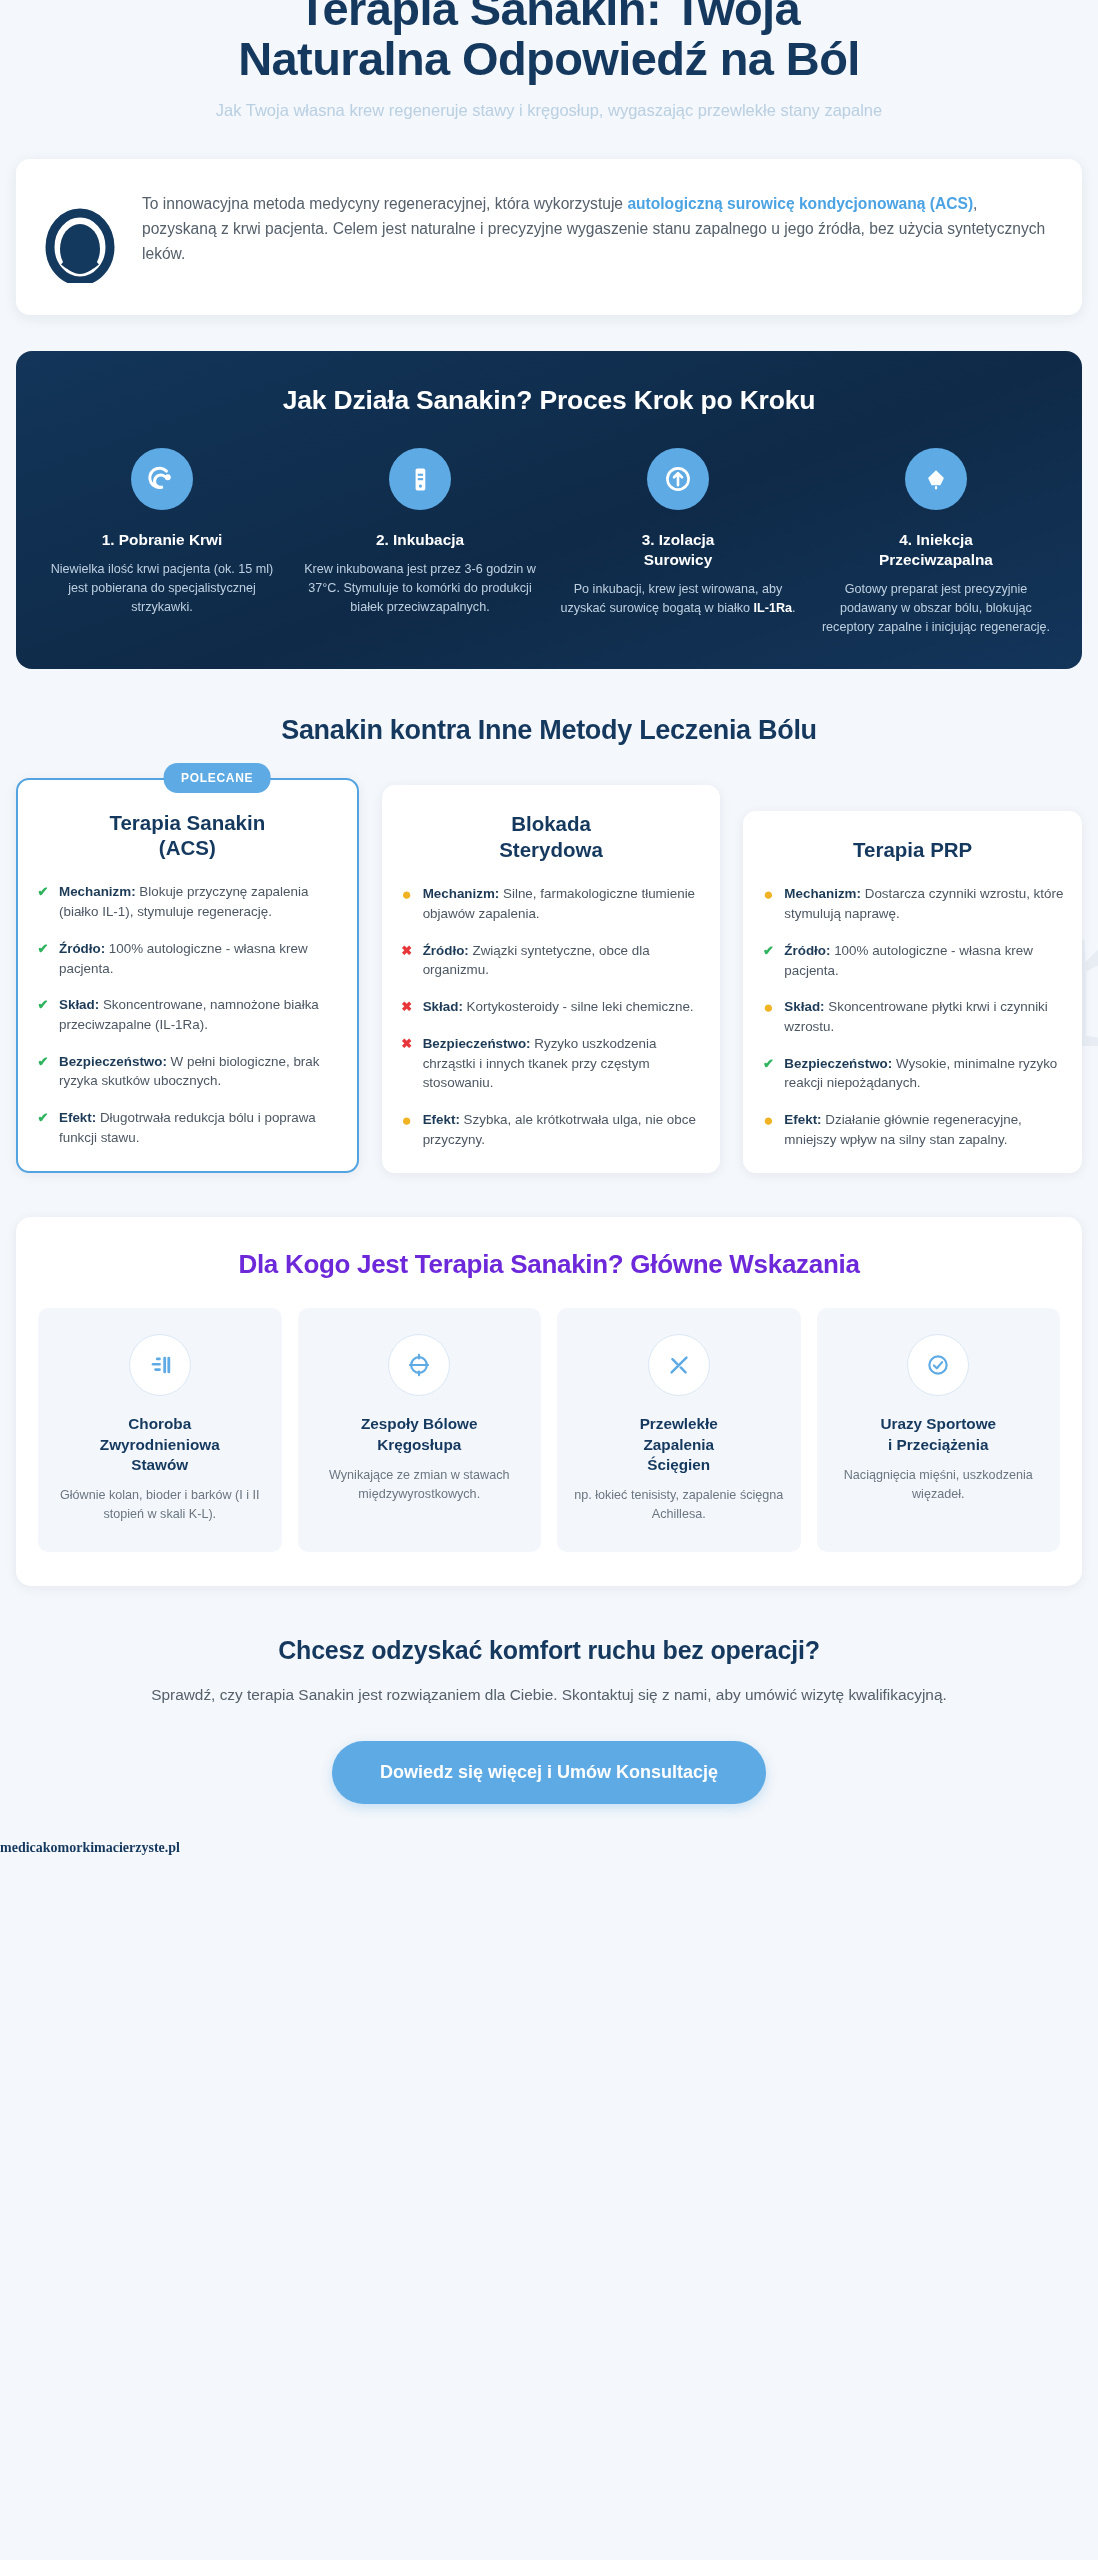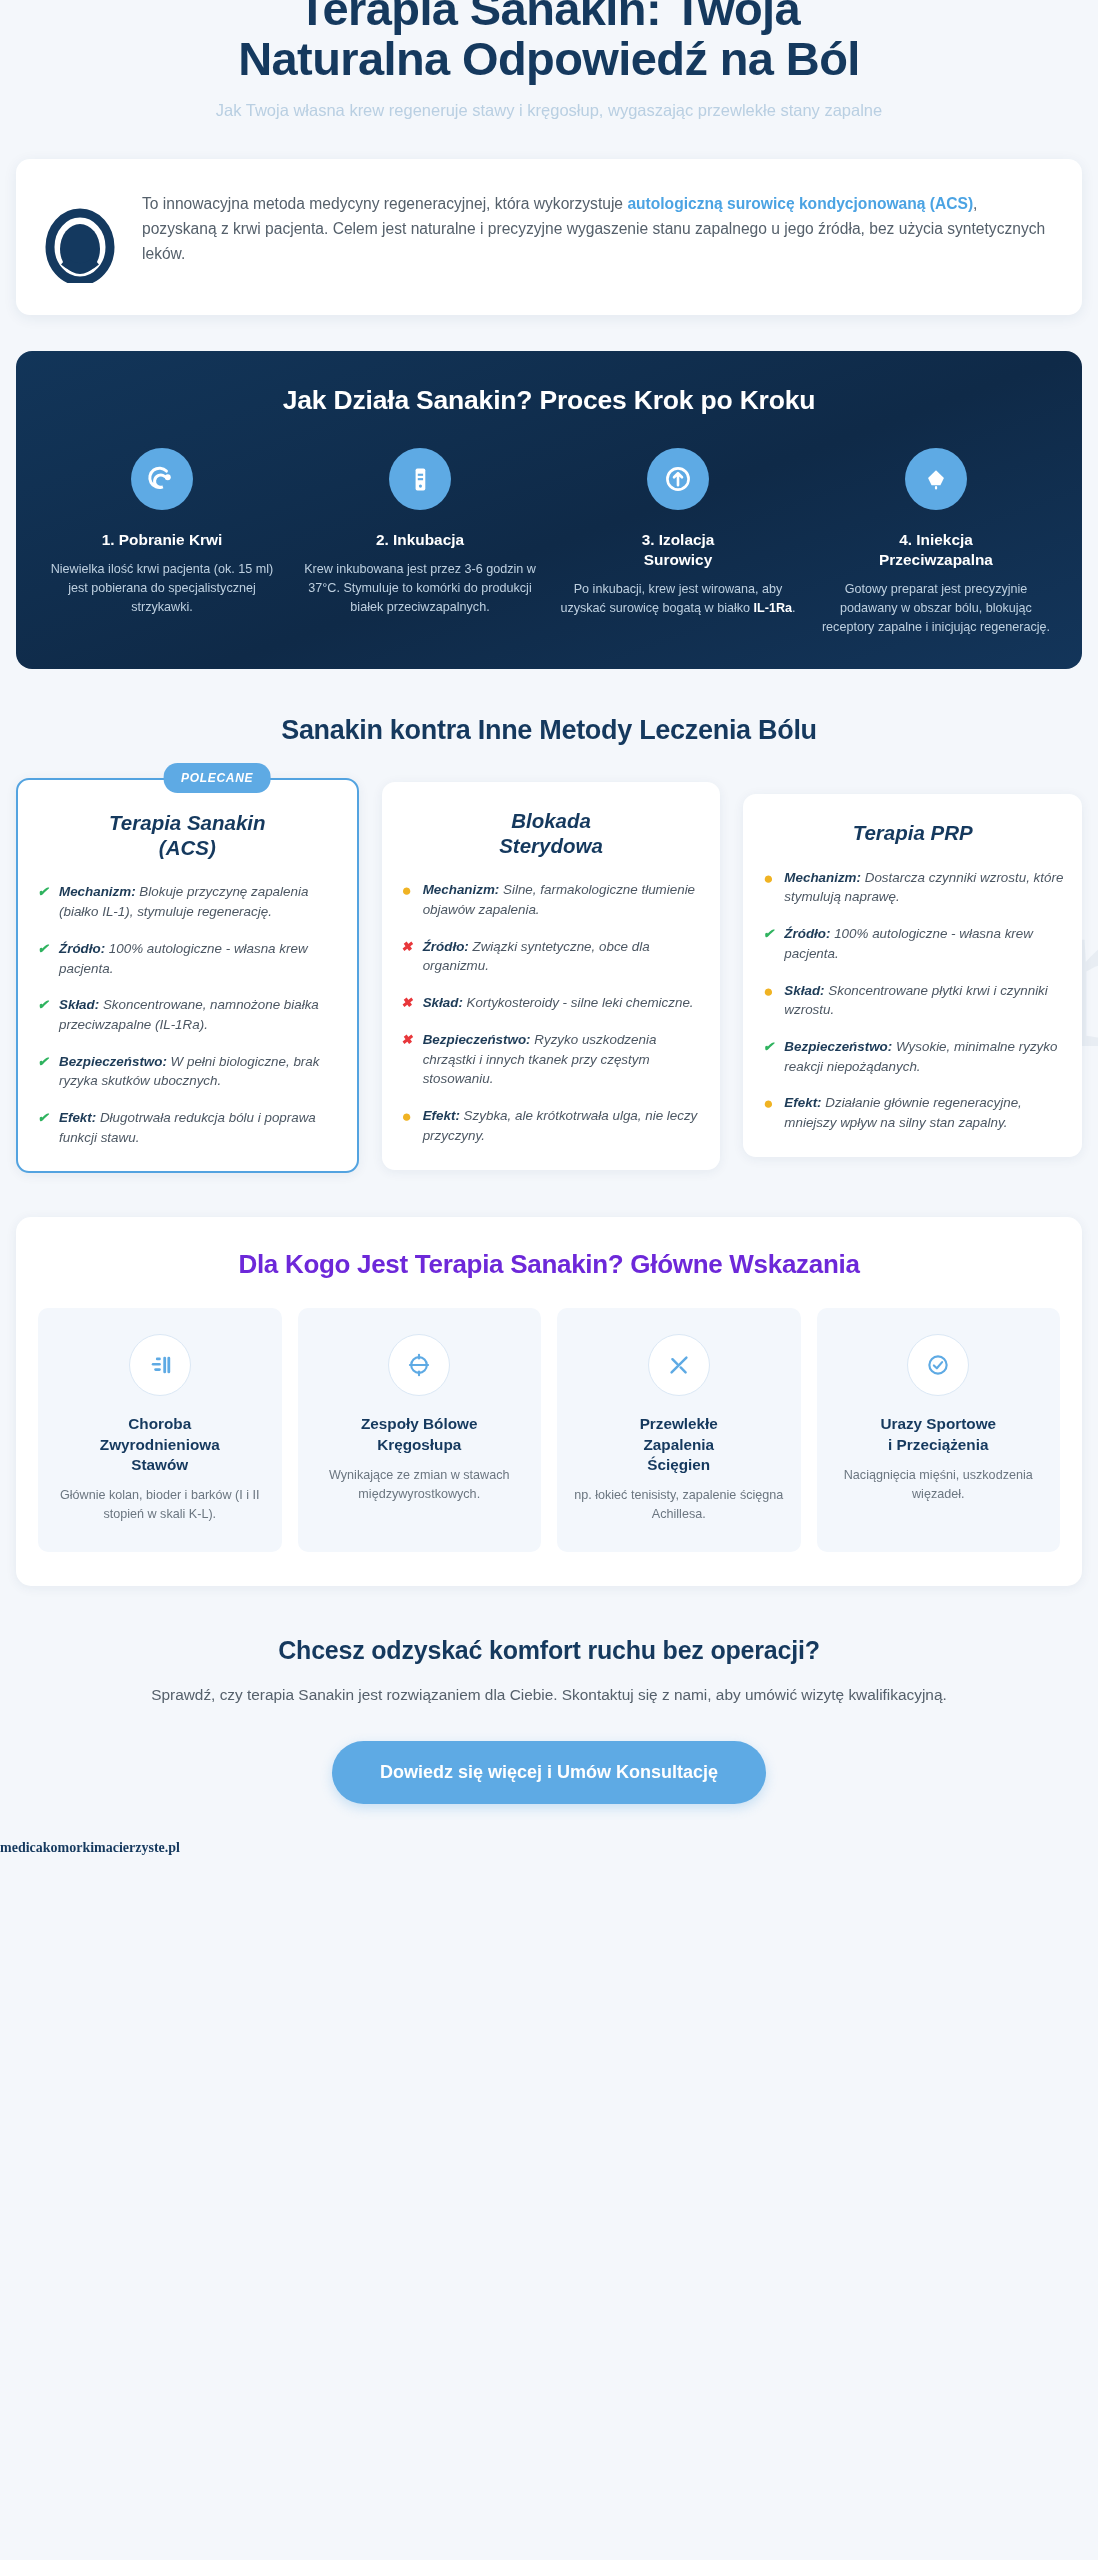--- a/index.html
+++ b/index.html
@@ -159,22 +159,21 @@
     text-align: center;
     font-size: 27px;
     color: #15395e;
     font-weight: bold;
     margin-bottom: 32px;
     letter-spacing: -0.3px;
   }
   .compare-grid {
     display: flex;
     gap: 23px;
-    align-items: center;
-    font-style: italic;
+    align-items: flex-end;
   }
   .ccard {
     flex: 1 1 0;
     background: #ffffff;
     border-radius: 13px;
     padding: 26px 18px 24px 18px;
     box-shadow: 0 2px 12px rgba(30, 60, 100, 0.07);
     position: relative;
   }
   .ccard.featured {
@@ -466,21 +465,21 @@
         <div class="feat">
           <div class="fi no">✖</div>
           <div class="ft"><b>Skład:</b><span> Kortykosteroidy - silne leki chemiczne.</span></div>
         </div>
         <div class="feat">
           <div class="fi no">✖</div>
           <div class="ft"><b>Bezpieczeństwo:</b><span> Ryzyko uszkodzenia chrząstki i innych tkanek przy częstym stosowaniu.</span></div>
         </div>
         <div class="feat">
           <div class="fi mid">●</div>
-          <div class="ft"><b>Efekt:</b><span> Szybka, ale krótkotrwała ulga, nie leczy przyczyny.</span></div>
+          <div class="ft"><b>Efekt:</b><span> Szybka, ale krótkotrwała ulga, nie obce przyczyny.</span></div>
         </div>
       </div>
 
       <div class="ccard">
         <h3>Terapia PRP</h3>
         <div class="feat">
           <div class="fi mid">●</div>
           <div class="ft"><b>Mechanizm:</b><span> Dostarcza czynniki wzrostu, które stymulują naprawę.</span></div>
         </div>
         <div class="feat">

